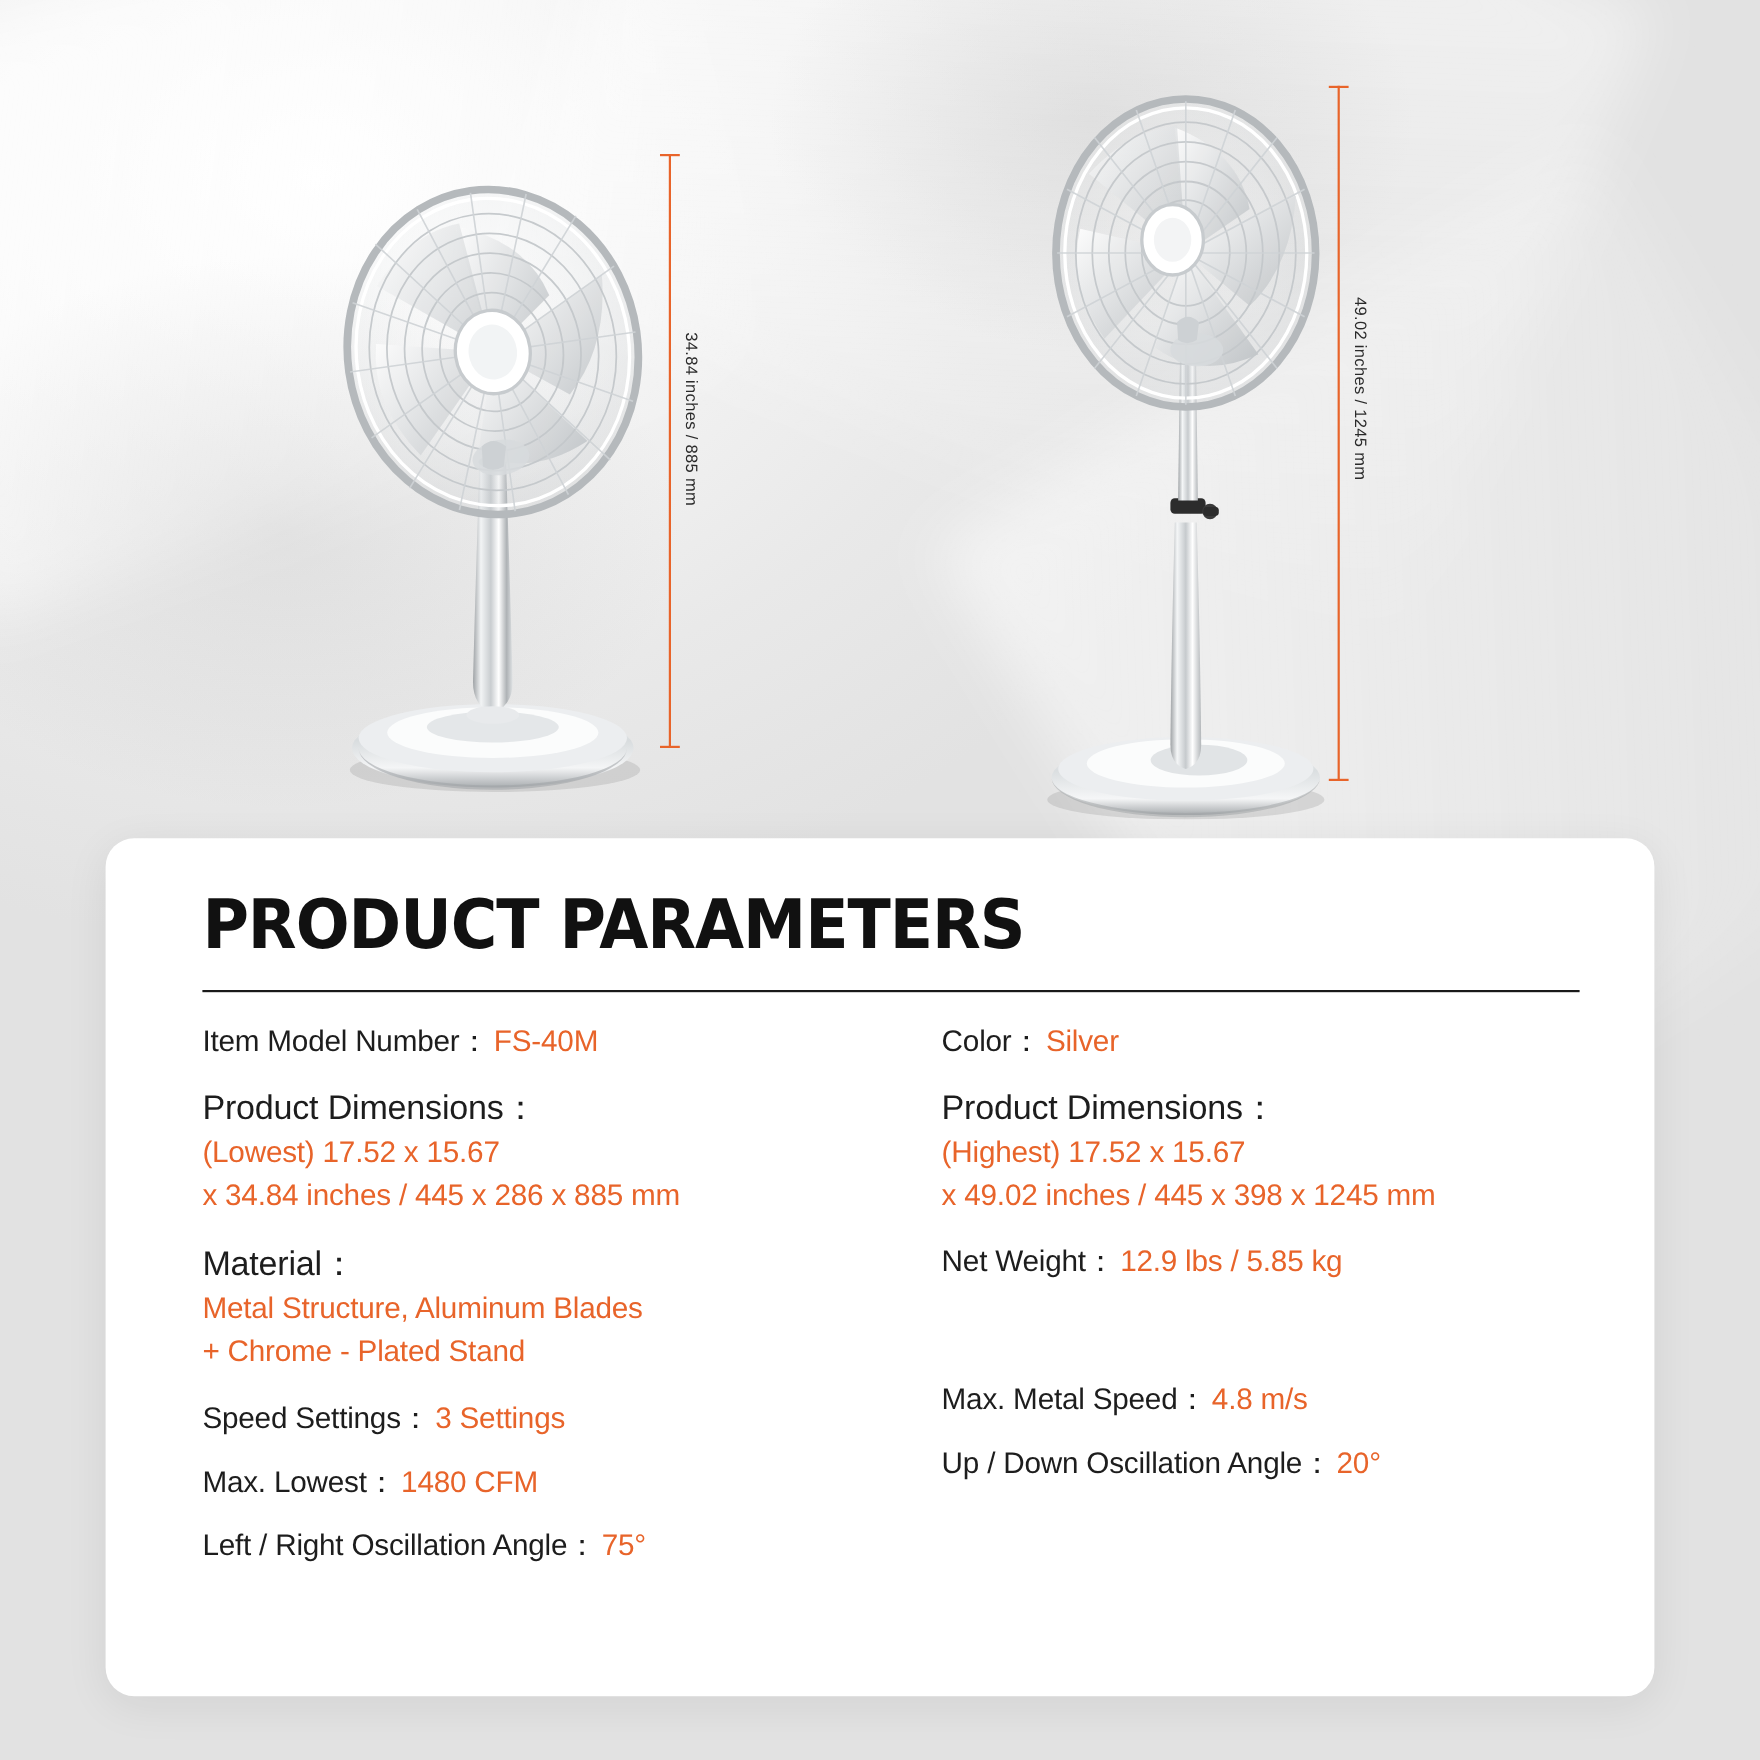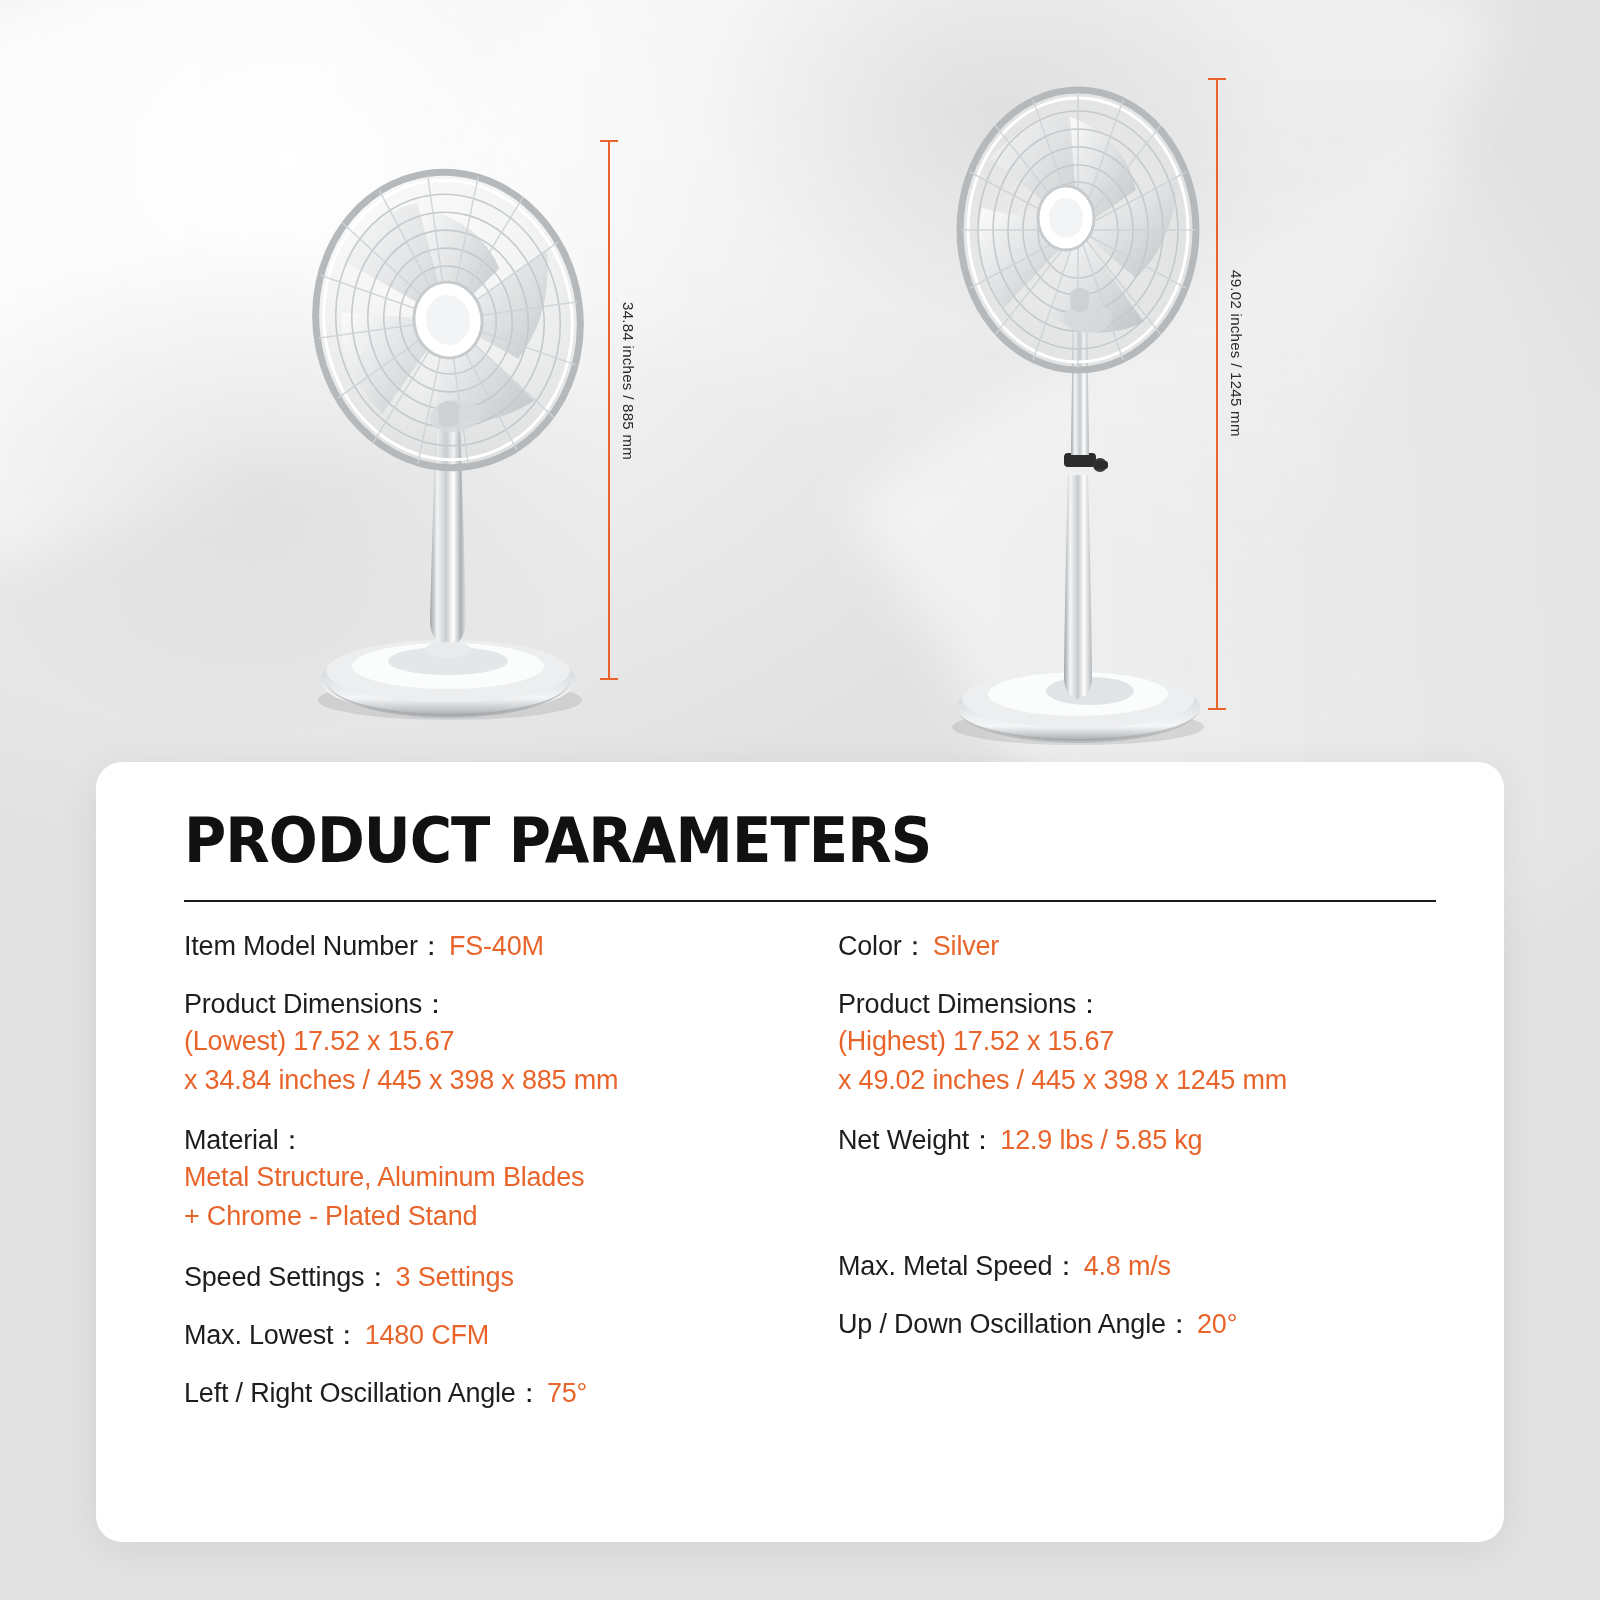--- a/index.html
+++ b/index.html
@@ -78,33 +78,33 @@
     transform: scaleX(0.93);
     transform-origin: left center;
     line-height: 1;
     margin-bottom: 28px;
   }
   .divider { height: 2px; background: #1a1a1a; width: 100%; margin-bottom: 26px; }
 
   .grid {
     display: grid;
     grid-template-columns: 640px 1fr;
-    column-gap: 14px;
+    column-gap: 32px;
   }
   .col { display: flex; flex-direction: column; }
 
   .row { margin-bottom: 22px; }
   .lbl {
     font-size: 27px; color: #1d1d1d; letter-spacing: -0.2px;
   }
   .val {
     font-size: 27px; color: #e8642a; letter-spacing: -0.2px;
   }
   .val-line { font-size: 27px; color: #e8642a; letter-spacing: -0.2px; line-height: 1.45; }
-  .lbl-block { font-size: 27px; color: #1d1d1d; letter-spacing: -0.2px; }
+  .lbl-block { font-size: 31px; color: #1d1d1d; letter-spacing: -0.2px; }
   .sep { color: #1d1d1d; }
   .spacer-lg { height: 34px; }
 </style>
 </head>
 <body>
 
 <div class="bg-streak streak-a"></div>
 <div class="bg-streak streak-b"></div>
 <div class="bg-streak streak-c"></div>
 <div class="shadow-wash"></div>
@@ -313,21 +313,21 @@
 
     <div class="col">
 
       <div class="row">
         <span class="lbl">Item Model Number</span><span class="sep lbl">：</span>&nbsp;<span class="val">FS-40M</span>
       </div>
 
       <div class="row">
         <div class="lbl-block"><span>Product Dimensions</span><span class="sep">：</span></div>
         <div class="val-line">(Lowest) 17.52 x 15.67</div>
-        <div class="val-line">x 34.84 inches / 445 x 398 x 885 mm</div>
+        <div class="val-line">x 34.84 inches / 445 x 286 x 885 mm</div>
       </div>
 
       <div class="row">
         <div class="lbl-block"><span>Material</span><span class="sep">：</span></div>
         <div class="val-line">Metal Structure, Aluminum Blades</div>
         <div class="val-line">+ Chrome - Plated Stand</div>
       </div>
 
       <div class="row">
         <span class="lbl">Speed Settings</span><span class="sep lbl">：</span>&nbsp;<span class="val">3 Settings</span>

